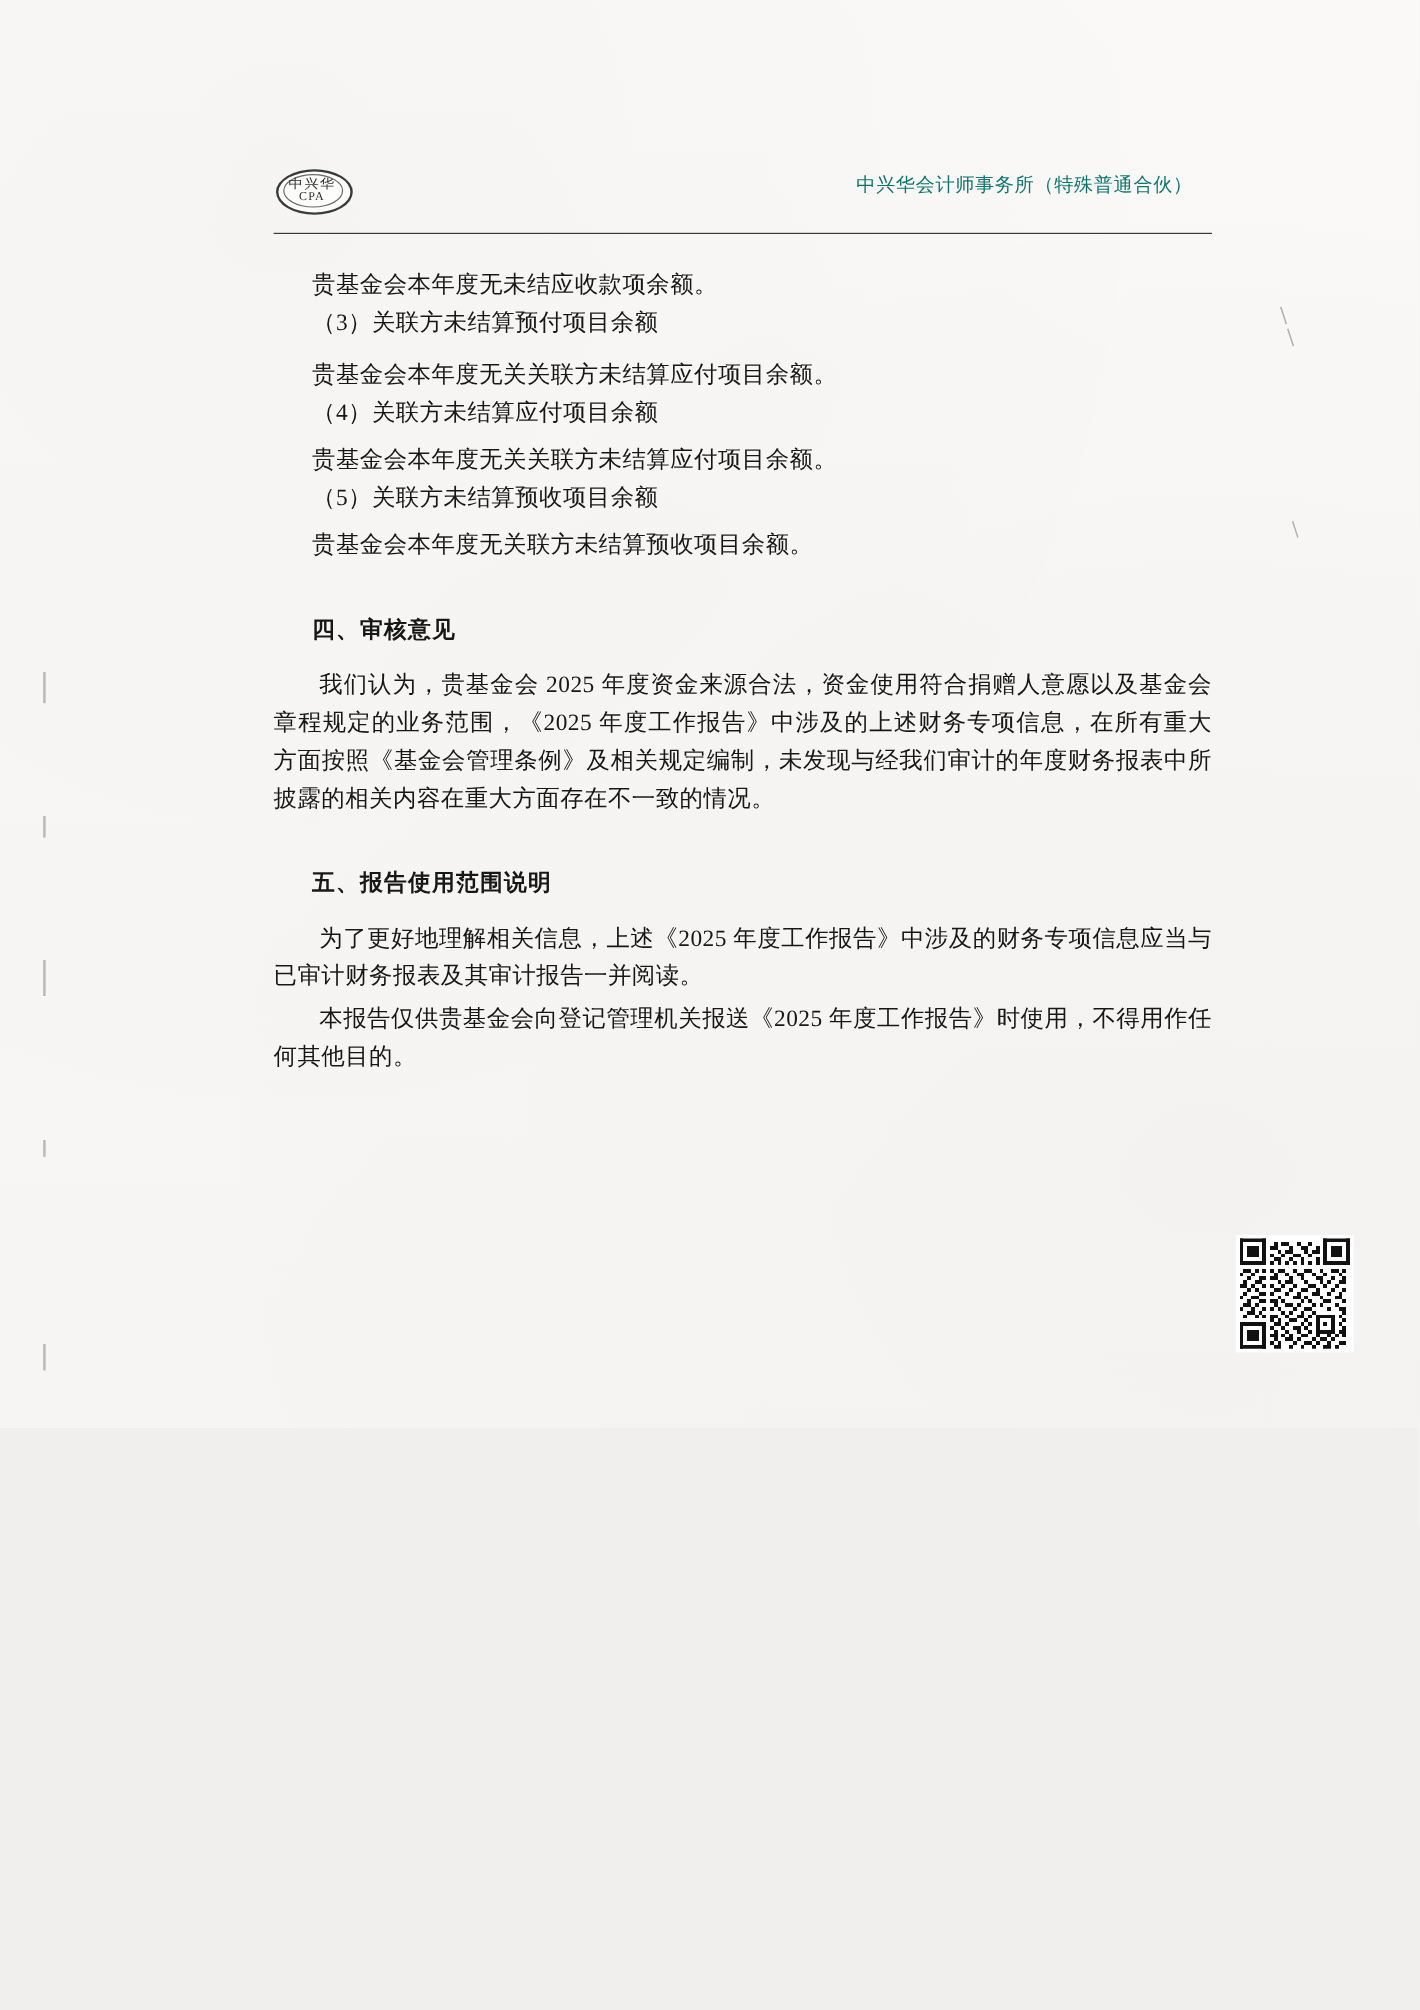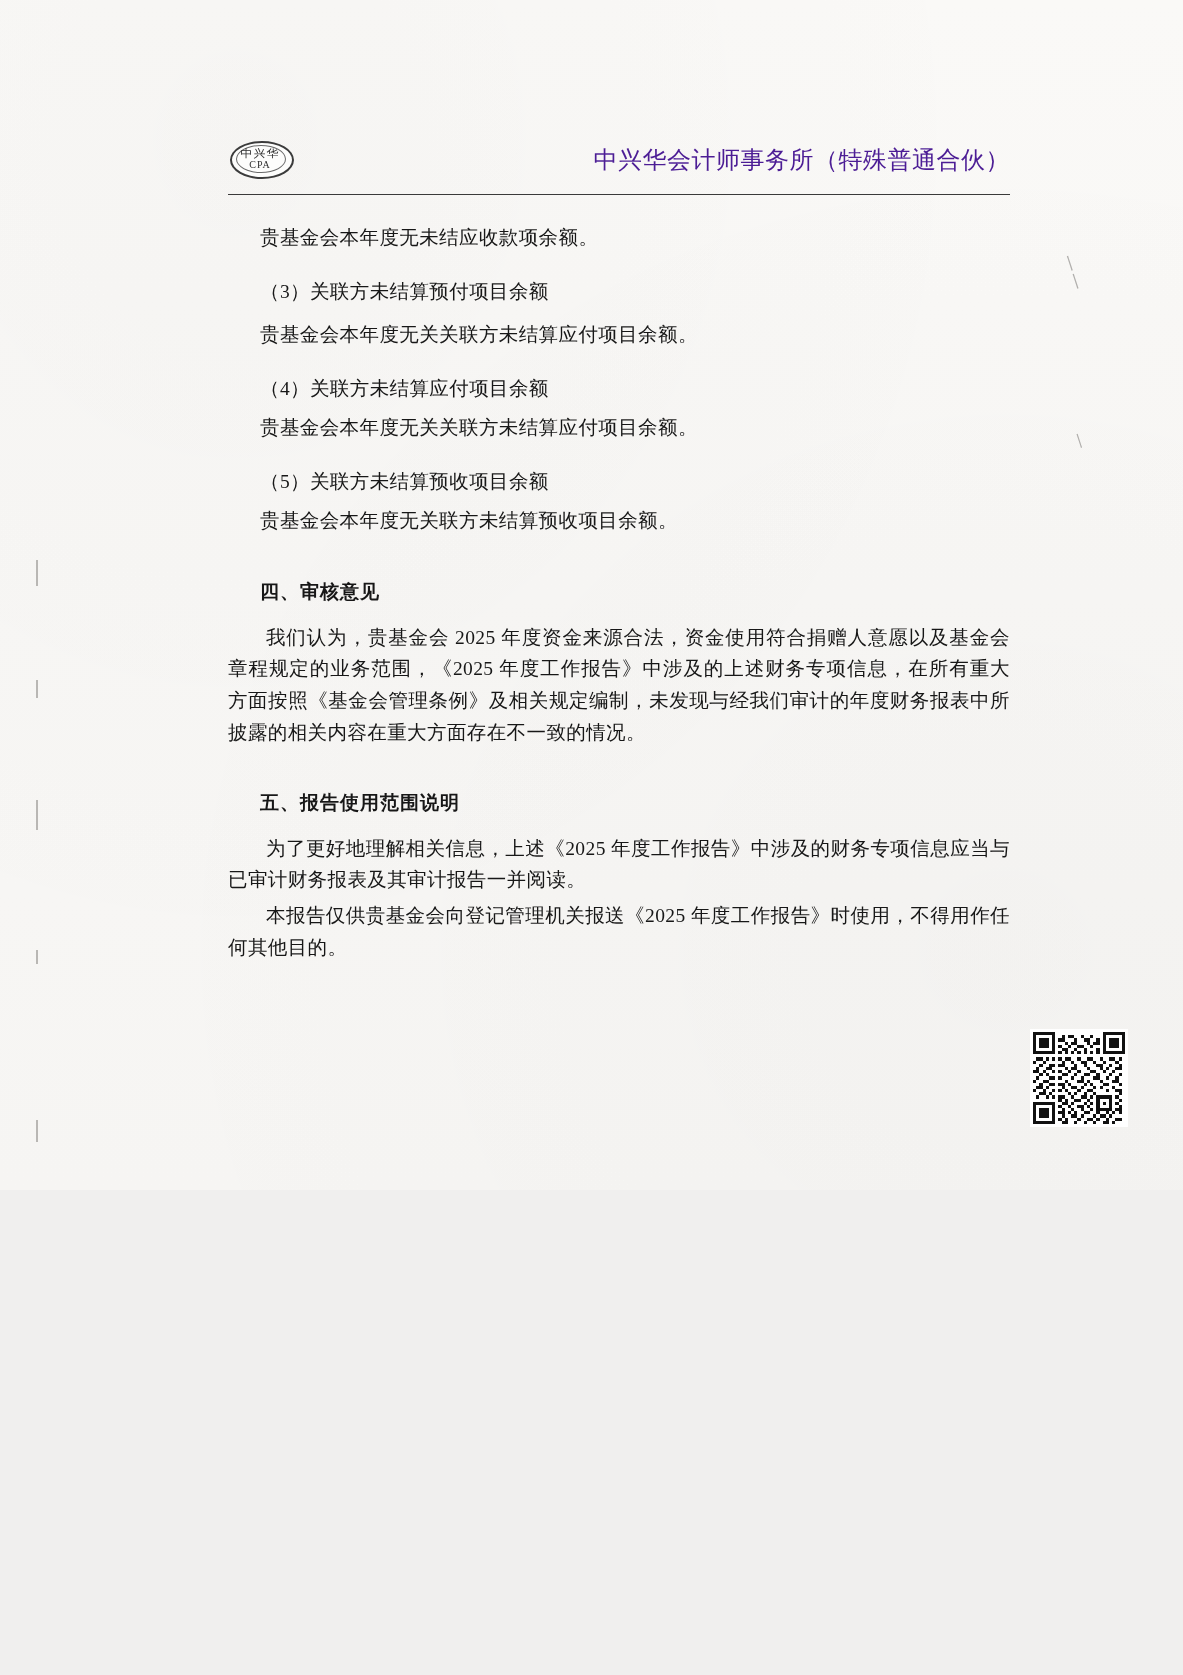--- a/index.html
+++ b/index.html
@@ -80,25 +80,25 @@
     left: 0; top: 23px;
     width: 64px;
     text-align: center;
     font-size: 10px;
     letter-spacing: 1px;
     color: #2e2e2e;
     font-family: Liberation Serif, serif;
   }
   .firm-name {
     position: absolute;
-    right: 0;
+    right: 16px;
     top: 12px;
-    font-size: 24px;
+    font-size: 16px;
     letter-spacing: 0.5px;
-    color: #4c1d95;
+    color: #0f766e;
     white-space: nowrap;
   }
   .header-rule {
     position: absolute;
     left: 0;
     top: 62px;
     width: 782px;
     height: 0;
     border-top: 1.5px solid #3a3a3a;
   }
@@ -110,21 +110,20 @@
     top: 210px;
     width: 782px;
   }
   p {
     margin: 0;
     font-size: 19.5px;
     line-height: 1.62;
     letter-spacing: 0.4px;
   }
   .item-head {
-    margin-top: 22px;
     text-indent: 32px;
   }
   .item-body {
     margin-top: 12px;
     text-indent: 32px;
   }
   .section-title {
     margin-top: 40px;
     text-indent: 32px;
     font-weight: bold;

